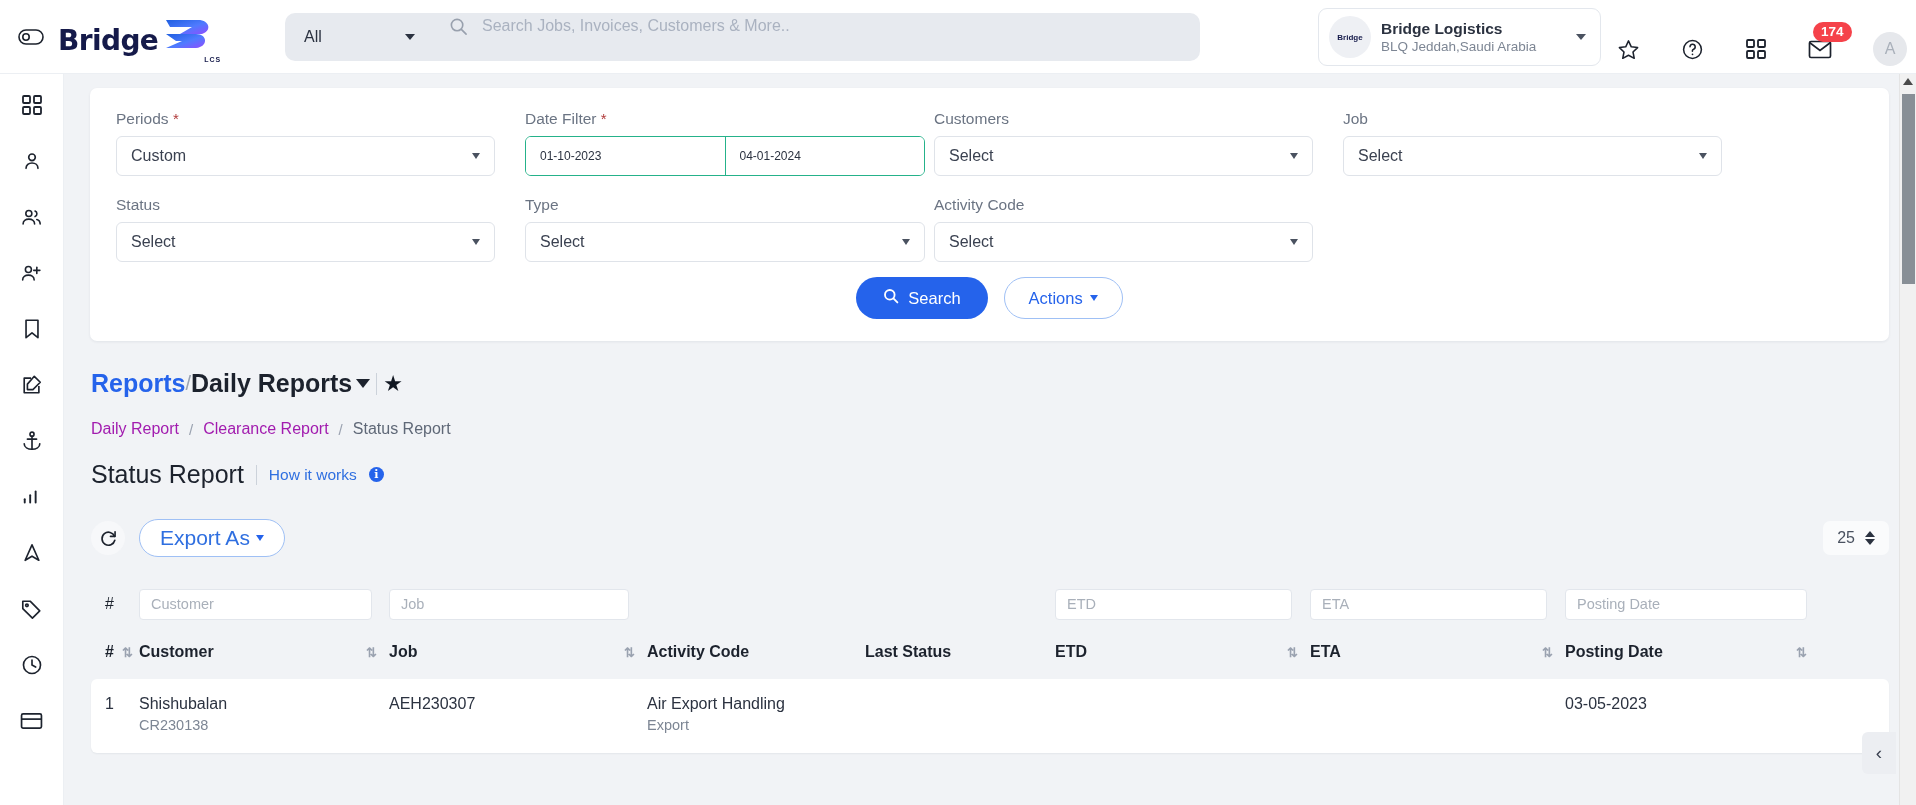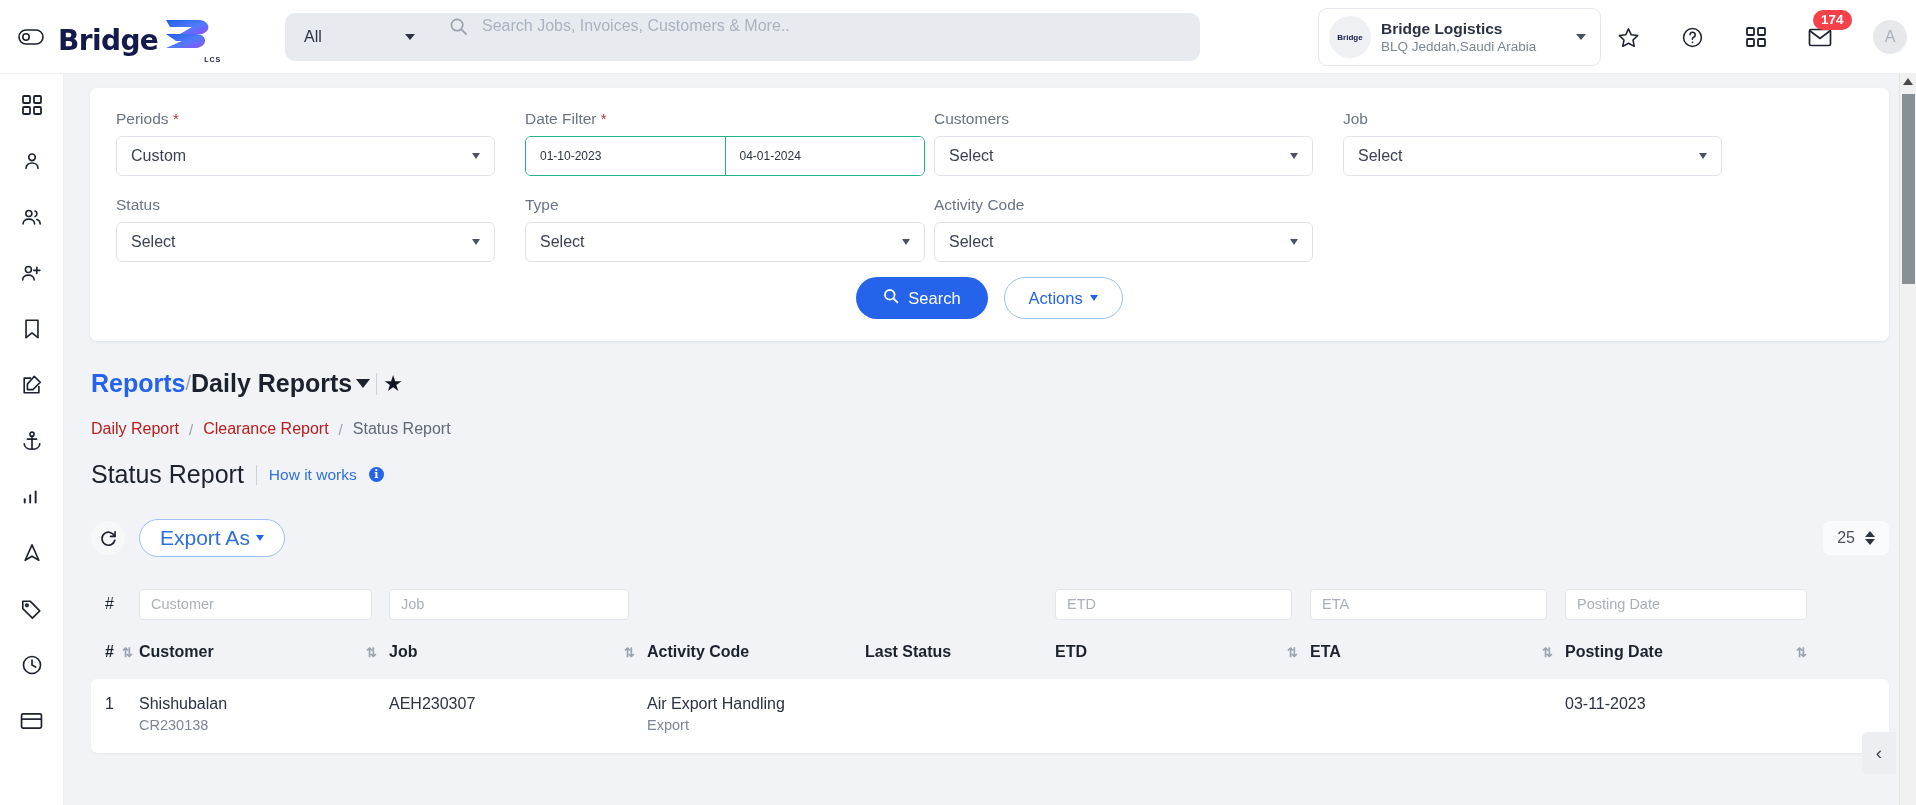--- a/index.html
+++ b/index.html
@@ -59,21 +59,21 @@
     width: 42px; height: 42px; border-radius: 50%; background: #eef0f4;
     display: flex; align-items: center; justify-content: center;
     font-size: 8px; font-weight: bold; color: #151a4a;
   }
   .org-meta { margin-left: 10px; flex: 1; }
   .org-name { font-size: 15.5px; color: #2b3240; font-weight: 600; line-height: 19px; }
   .org-loc { font-size: 13.5px; color: #7d8694; line-height: 18px; }
   .org-caret { width: 0; height: 0; border-left: 5px solid transparent;
     border-right: 5px solid transparent; border-top: 6px solid #4a5260; margin-right: 4px; }
 
-  .hdr-icons { position: absolute; left: 1615px; top: 0; height: 74px;
+  .hdr-icons { position: absolute; left: 1615px; top: 12px; height: 74px;
     display: flex; align-items: center; gap: 38px; }
   .hdr-icon { width: 26px; height: 26px; display: flex; align-items: center;
     justify-content: center; cursor: pointer; position: relative; color: #2b3240; }
   .mail-badge {
     position: absolute; top: -14px; left: 6px; background: #f5424a; color: #fff;
     font-size: 13.5px; font-weight: bold; border-radius: 12px; padding: 2px 8px;
     line-height: 16px; min-width: 36px; text-align: center;
   }
   .user-avatar {
     width: 34px; height: 34px; border-radius: 50%; background: #e6e8ec;
@@ -147,21 +147,21 @@
   .crumb-top { display: flex; align-items: center; gap: 0; }
   .crumb-reports { font-size: 25px; font-weight: bold; color: #2563eb; cursor: pointer; }
   .crumb-slash { font-size: 20px; color: #9aa2b0; }
   .crumb-daily { font-size: 25px; font-weight: bold; color: #1c222d; cursor: pointer; }
   .crumb-caret { width: 0; height: 0; border-left: 7px solid transparent;
     border-right: 7px solid transparent; border-top: 9px solid #1c222d; margin-left: 4px; cursor: pointer; }
   .crumb-sep { width: 1px; height: 22px; background: #ccd2da; margin: 0 6px; }
   .star-filled { color: #111722; font-size: 22px; cursor: pointer; line-height: 1; }
 
   .subcrumb { display: flex; align-items: center; gap: 10px; margin-top: 22px; }
-  .sc-link { font-size: 16px; color: #b91c1c; cursor: pointer; }
+  .sc-link { font-size: 16px; color: #a21caf; cursor: pointer; }
   .sc-cur { font-size: 16px; color: #5f6877; }
   .sc-sl { font-size: 15px; color: #9aa2b0; }
 
   .title-row { display: flex; align-items: center; gap: 12px; margin-top: 22px; }
   .page-title { font-size: 25px; color: #1c222d; }
   .title-div { width: 1px; height: 20px; background: #ccd2da; }
   .howitworks { font-size: 15.5px; color: #2f6fe0; cursor: pointer; }
   .info-dot {
     width: 15px; height: 15px; border-radius: 50%; background: #2563eb; color: #fff;
     font-size: 11px; font-weight: bold; display: inline-flex; align-items: center;
@@ -631,21 +631,21 @@
         <div class="cell-stat">
           <div class="c-main"></div>
         </div>
         <div class="cell-etd">
           <div class="c-main"></div>
         </div>
         <div class="cell-eta">
           <div class="c-main"></div>
         </div>
         <div class="cell-post">
-          <div class="c-main">03-11-2023</div>
+          <div class="c-main">03-05-2023</div>
         </div>
       </div>
     </div>
 
     <div class="collapse-tab">
       <span>‹</span>
     </div>
   </div>
 
   <div class="sbar">

